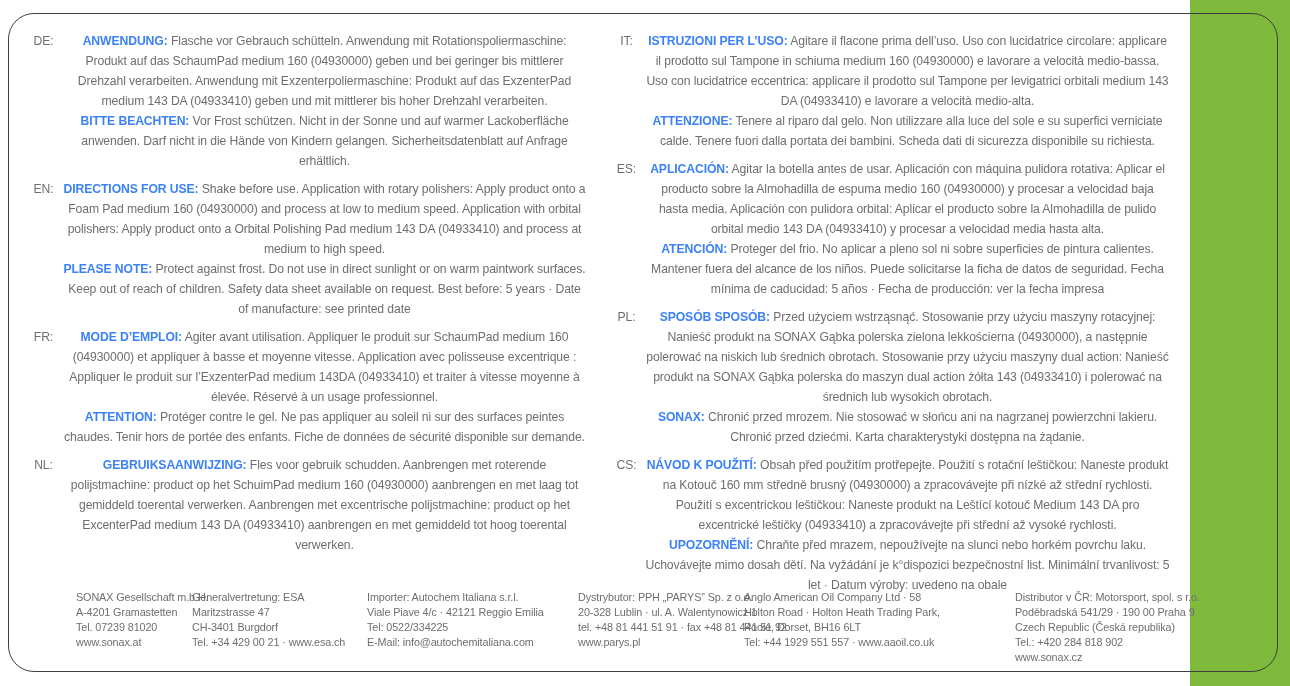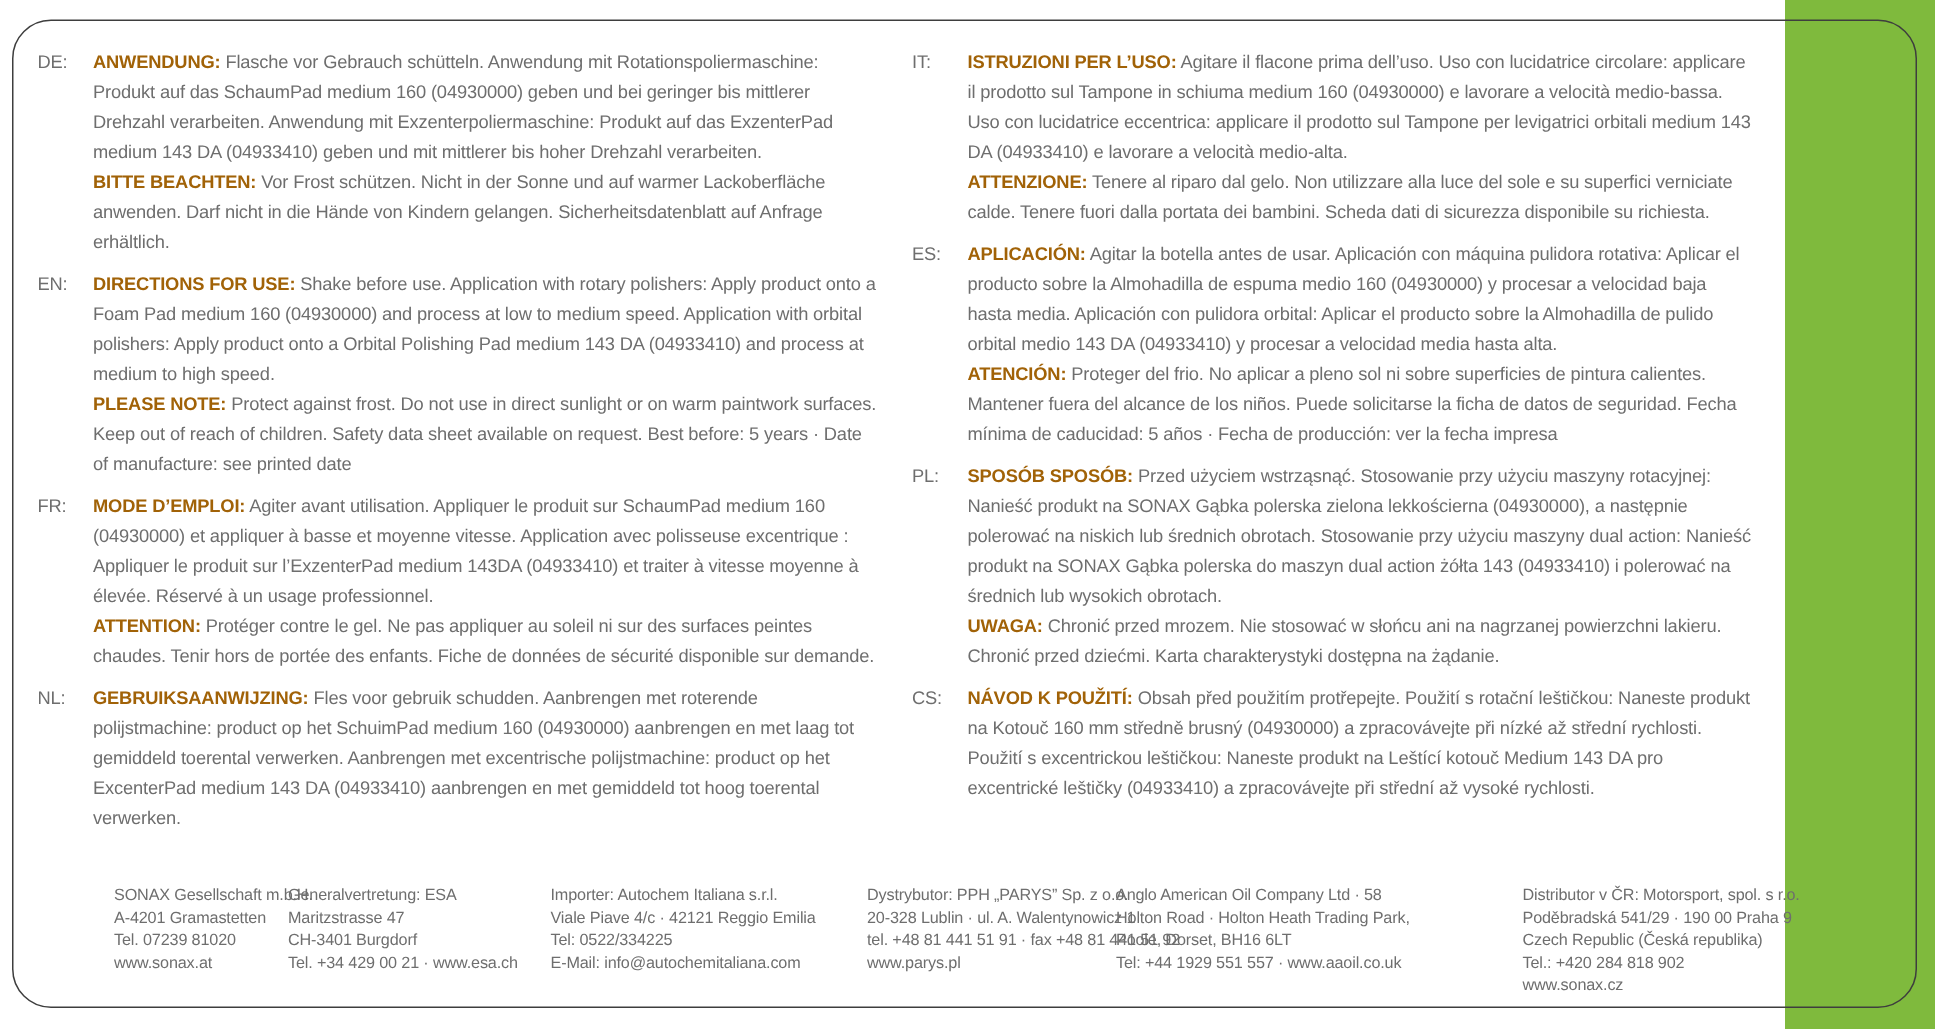--- a/index.html
+++ b/index.html
@@ -5,28 +5,28 @@
   html,body{margin:0;padding:0;background:#e8e8e8;}
   .page{
     position:relative;width:1290px;height:686px;background:#ffffff;overflow:hidden;
     font-family:"Liberation Sans",sans-serif;color:#6e6e6e;
   }
   .stripe{position:absolute;top:0;left:1190px;width:100px;height:686px;background:#7fba3d;}
   .dieline{
     position:absolute;box-sizing:border-box;left:8px;top:13px;width:1270px;height:659px;
     border:1px solid #3e3e3e;border-radius:26px;pointer-events:none;
   }
-  .col{position:absolute;top:31px;width:562px;}
+  .col{position:absolute;top:31px;width:562px;text-align:center;}
   .col-left{left:25px;}
   .col-right{left:608px;}
   .section{display:grid;grid-template-columns:37px 1fr;margin-bottom:8px;}
   .code{font-size:12.2px;line-height:20px;letter-spacing:-0.1px;}
   .body{font-size:12.2px;line-height:20px;letter-spacing:-0.1px;}
   .body p{margin:0;}
-  .hd{font-weight:bold;color:#a16207;}
+  .hd{font-weight:bold;color:#3b82f6;}
   .footer-col{
     position:absolute;top:590px;font-size:10.8px;line-height:15px;
     letter-spacing:-0.1px;white-space:pre-line;
   }
   .f1{left:40px;margin-left:36px;}.f2{left:192px;}.f3{left:367px;}.f4{left:578px;}.f5{left:744px;}.f6{left:1015px;}
 </style>
 </head>
 <body>
 
 <div class="page">
@@ -96,30 +96,32 @@
         <p><span class="hd">ATENCIÓN:</span>
           <span>Proteger del frio. No aplicar a pleno sol ni sobre superficies de pintura calientes. Mantener fuera del alcance de los niños. Puede solicitarse la ficha de datos de seguridad.  Fecha mínima de caducidad: 5 años · Fecha de producción: ver la fecha impresa</span></p>
       </div>
     </div>
 
     <div class="section">
       <div class="code">PL:</div>
       <div class="body">
         <p><span class="hd">SPOSÓB SPOSÓB:</span>
           <span>Przed użyciem wstrząsnąć. Stosowanie przy użyciu maszyny rotacyjnej: Nanieść produkt na SONAX Gąbka polerska zielona lekkościerna (04930000), a następnie polerować na niskich lub średnich obrotach. Stosowanie przy użyciu maszyny dual action: Nanieść produkt na SONAX Gąbka polerska do maszyn dual action żółta 143 (04933410) i polerować na średnich lub wysokich obrotach.</span></p>
-        <p><span class="hd">UWAGA:</span>
+        <p><span class="hd">SONAX:</span>
           <span>Chronić przed mrozem. Nie stosować w słońcu ani na nagrzanej powierzchni lakieru. Chronić przed dziećmi. Karta charakterystyki dostępna na żądanie.</span></p>
       </div>
     </div>
 
     <div class="section">
       <div class="code">CS:</div>
       <div class="body">
         <p><span class="hd">NÁVOD K POUŽITÍ:</span>
           <span>Obsah před použitím protřepejte. Použití s rotační leštičkou: Naneste produkt na Kotouč 160 mm středně brusný (04930000) a zpracovávejte při nízké až střední rychlosti. Použití s excentrickou leštičkou: Naneste produkt na Leštící kotouč Medium 143 DA pro excentrické leštičky (04933410) a zpracovávejte při střední až vysoké rychlosti.</span></p>
+        <p><span class="hd">UPOZORNĚNÍ:</span>
+          <span>Chraňte před mrazem, nepoužívejte na slunci nebo horkém povrchu laku. Uchovávejte mimo dosah dětí. Na vyžádání je k°dispozici bezpečnostní list.  Minimální trvanlivost: 5 let · Datum výroby: uvedeno na obale</span></p>
       </div>
     </div>
 
   </div>
 
   <div class="footer-col f1">SONAX Gesellschaft m.b.H.
 A-4201 Gramastetten
 Tel. 07239 81020
 www.sonax.at</div>
   <div class="footer-col f2">Generalvertretung: ESA

